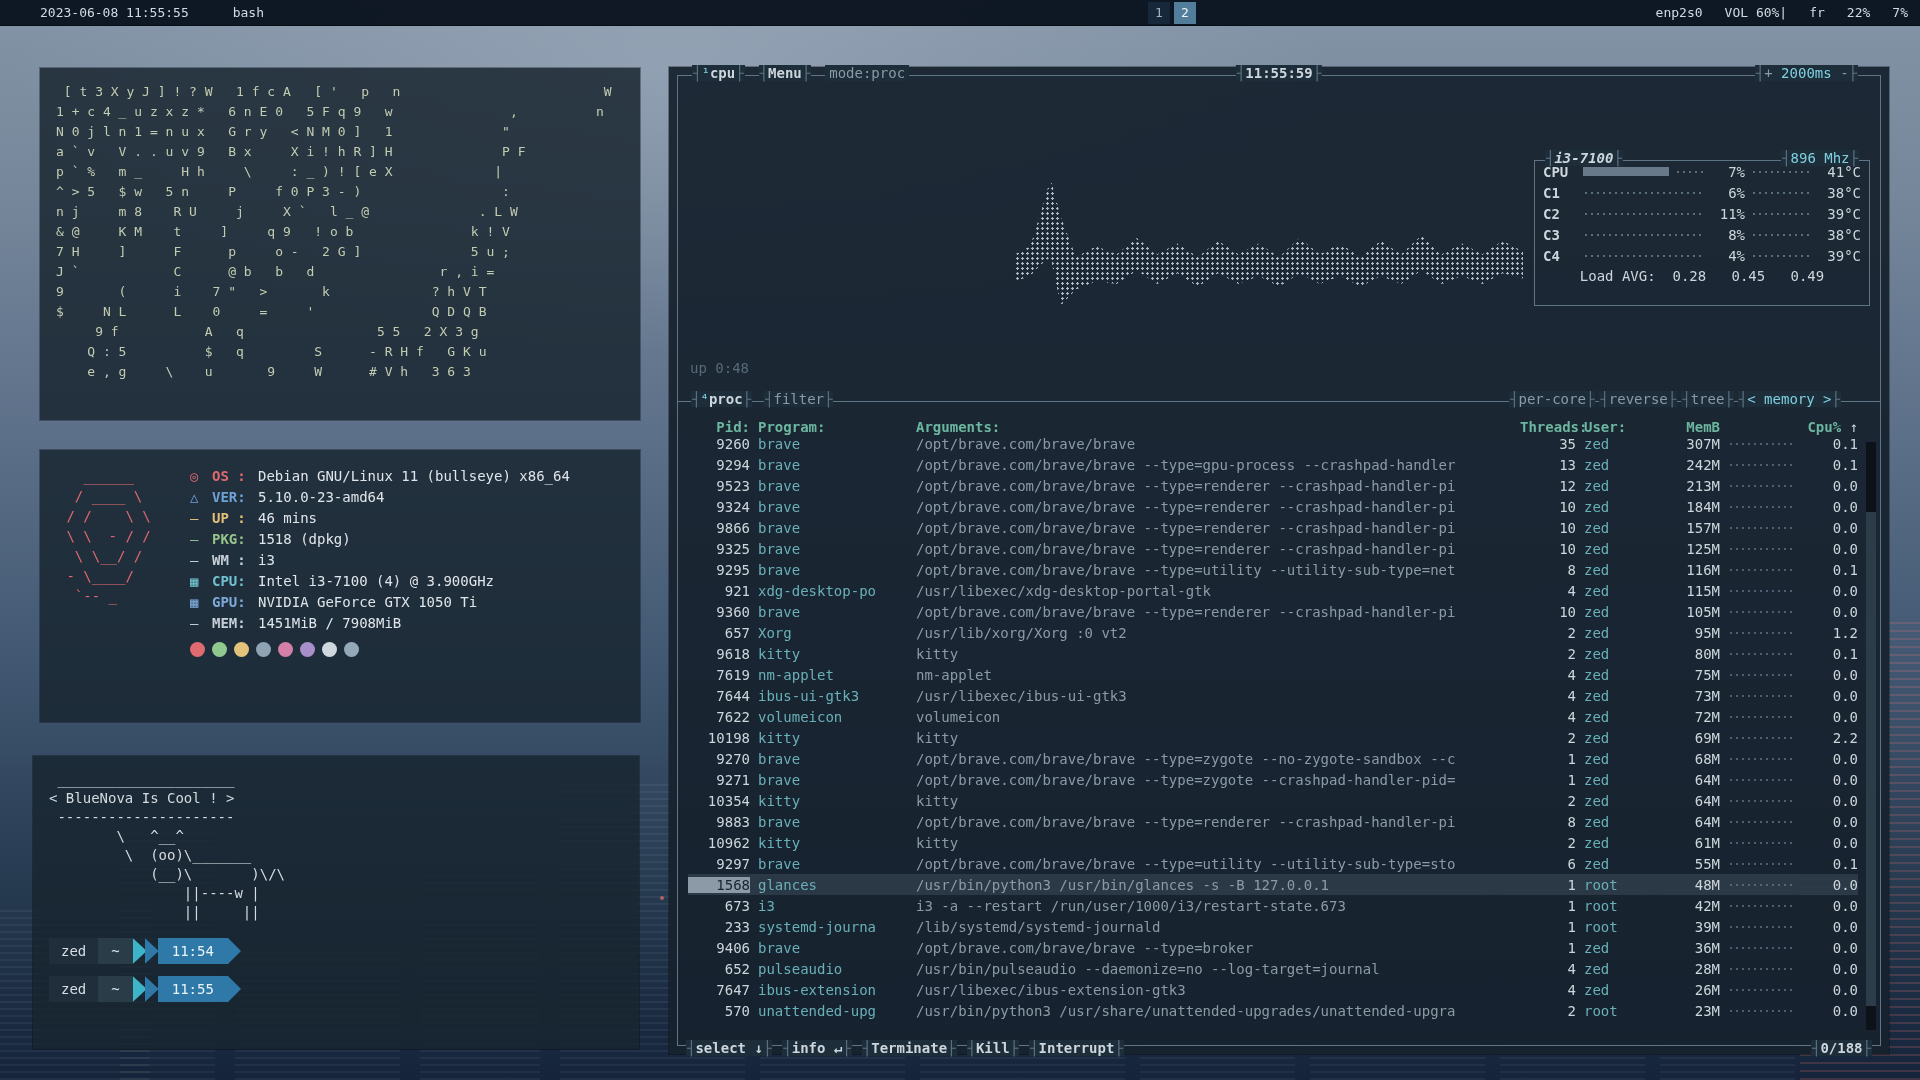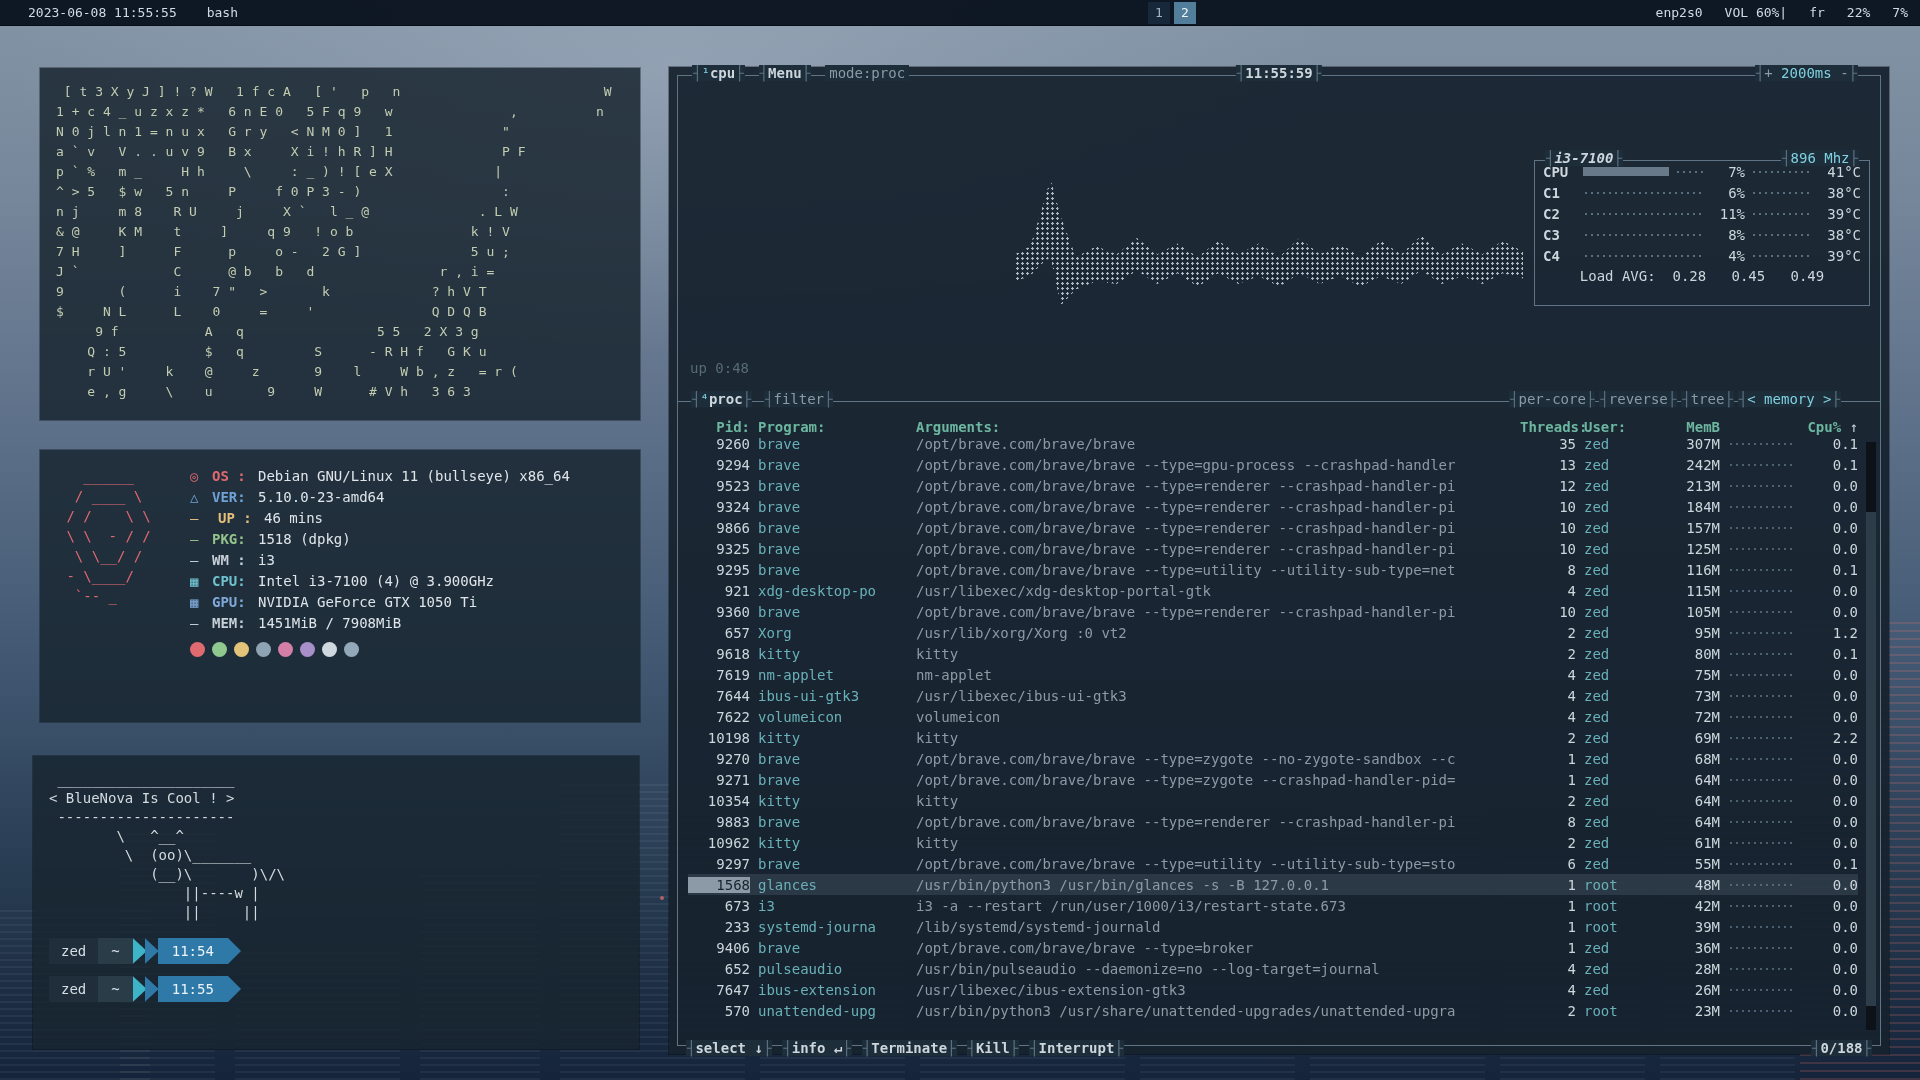--- a/index.html
+++ b/index.html
@@ -33,21 +33,21 @@
   .b9{left:1310px;width:175px;height:315px;}
   .b10{left:1500px;width:145px;height:225px;}
   .b11{left:1660px;width:135px;height:285px;}
   .b12{left:1800px;width:120px;height:460px;background:linear-gradient(180deg,#4a3038,#2a1d26);
     background-image:repeating-linear-gradient(0deg,rgba(255,120,110,0.18) 0 2px,transparent 2px 8px);}
   .light{position:absolute;width:4px;height:4px;border-radius:2px;background:#d16a6a;opacity:.8;}
   .l1{left:660px;bottom:180px;}.l2{left:1010px;bottom:120px;}.l3{left:1835px;bottom:300px;}
   
   .topbar{position:absolute;left:0;top:0;width:1920px;height:26px;background:rgba(9,19,30,0.96);
     color:#cfdbe4;font-size:13px;display:flex;align-items:center;border-bottom:1px solid #060d15;}
-  .tb-left{display:flex;gap:30px;margin-left:28px;}
+  .tb-left{display:flex;gap:44px;margin-left:40px;}
   .tb-ws{position:absolute;left:1148px;top:2px;display:flex;gap:4px;}
   .ws{display:inline-block;min-width:22px;height:22px;line-height:22px;text-align:center;
     background:#17283a;color:#9fb4c4;}
   .ws.active{background:#527d9b;color:#eef5f9;}
   .tb-right{position:absolute;right:12px;display:flex;gap:22px;}
   
   .win{position:absolute;background:rgba(24,37,48,0.84);box-shadow:0 0 0 1px rgba(0,0,0,0.3);}
   .term-body{padding:14px 16px;}
   .tline{white-space:pre;}
   
@@ -192,21 +192,20 @@
         <div class="tline">p ` %   m _     H h     \     : _ ) ! [ e X             |</div>
         <div class="tline">^ &gt; 5   $ w   5 n     P     f 0 P 3 - )                  :</div>
         <div class="tline">n j     m 8    R U     j     X `   l _ @              . L W</div>
         <div class="tline">&amp; @     K M    t     ]     q 9   ! o b               k ! V</div>
         <div class="tline">7 H     ]      F      p     o -   2 G ]              5 u ;</div>
         <div class="tline">J `            C      @ b   b   d                r , i =</div>
         <div class="tline">9       (      i    7 "   &gt;       k             ? h V T</div>
         <div class="tline">$     N L      L    0     =     '               Q D Q B</div>
         <div class="tline">     9 f           A   q                 5 5   2 X 3 g</div>
         <div class="tline">    Q : 5          $   q         S      - R H f   G K u</div>
-        <div class="tline">    r U '     k    @     z       9    l     W b , z   = r (</div>
         <div class="tline">    e , g     \    u       9     W      # V h   3 6 3</div>
     </div>
   </div>
 
   <div class="win term2">
     <div class="fetch">
       <div class="logo">
         <div class="tline">   ______</div>
           <div class="tline">  / ____ \</div>
           <div class="tline"> / /    \ \</div>
@@ -221,21 +220,21 @@
             <span class="flabel" style="color: rgb(224, 105, 111);">OS :</span>
             <span class="fval">Debian GNU/Linux 11 (bullseye) x86_64</span>
           </div>
           <div class="fline">
             <span class="ficon" style="color: rgb(111, 163, 215);">△</span>
             <span class="flabel" style="color: rgb(111, 163, 215);">VER:</span>
             <span class="fval">5.10.0-23-amd64</span>
           </div>
           <div class="fline">
             <span class="ficon" style="color: rgb(227, 191, 122);">—</span>
-            <span class="flabel" style="color: rgb(227, 191, 122); margin-left: 6px;">UP :</span>
+            <span class="flabel" style="color: rgb(227, 191, 122);">UP :</span>
             <span class="fval">46 mins</span>
           </div>
           <div class="fline">
             <span class="ficon" style="color: rgb(149, 196, 139);">—</span>
             <span class="flabel" style="color: rgb(149, 196, 139);">PKG:</span>
             <span class="fval">1518 (dpkg)</span>
           </div>
           <div class="fline">
             <span class="ficon" style="color: rgb(199, 208, 216);">—</span>
             <span class="flabel" style="color: rgb(199, 208, 216);">WM :</span>

